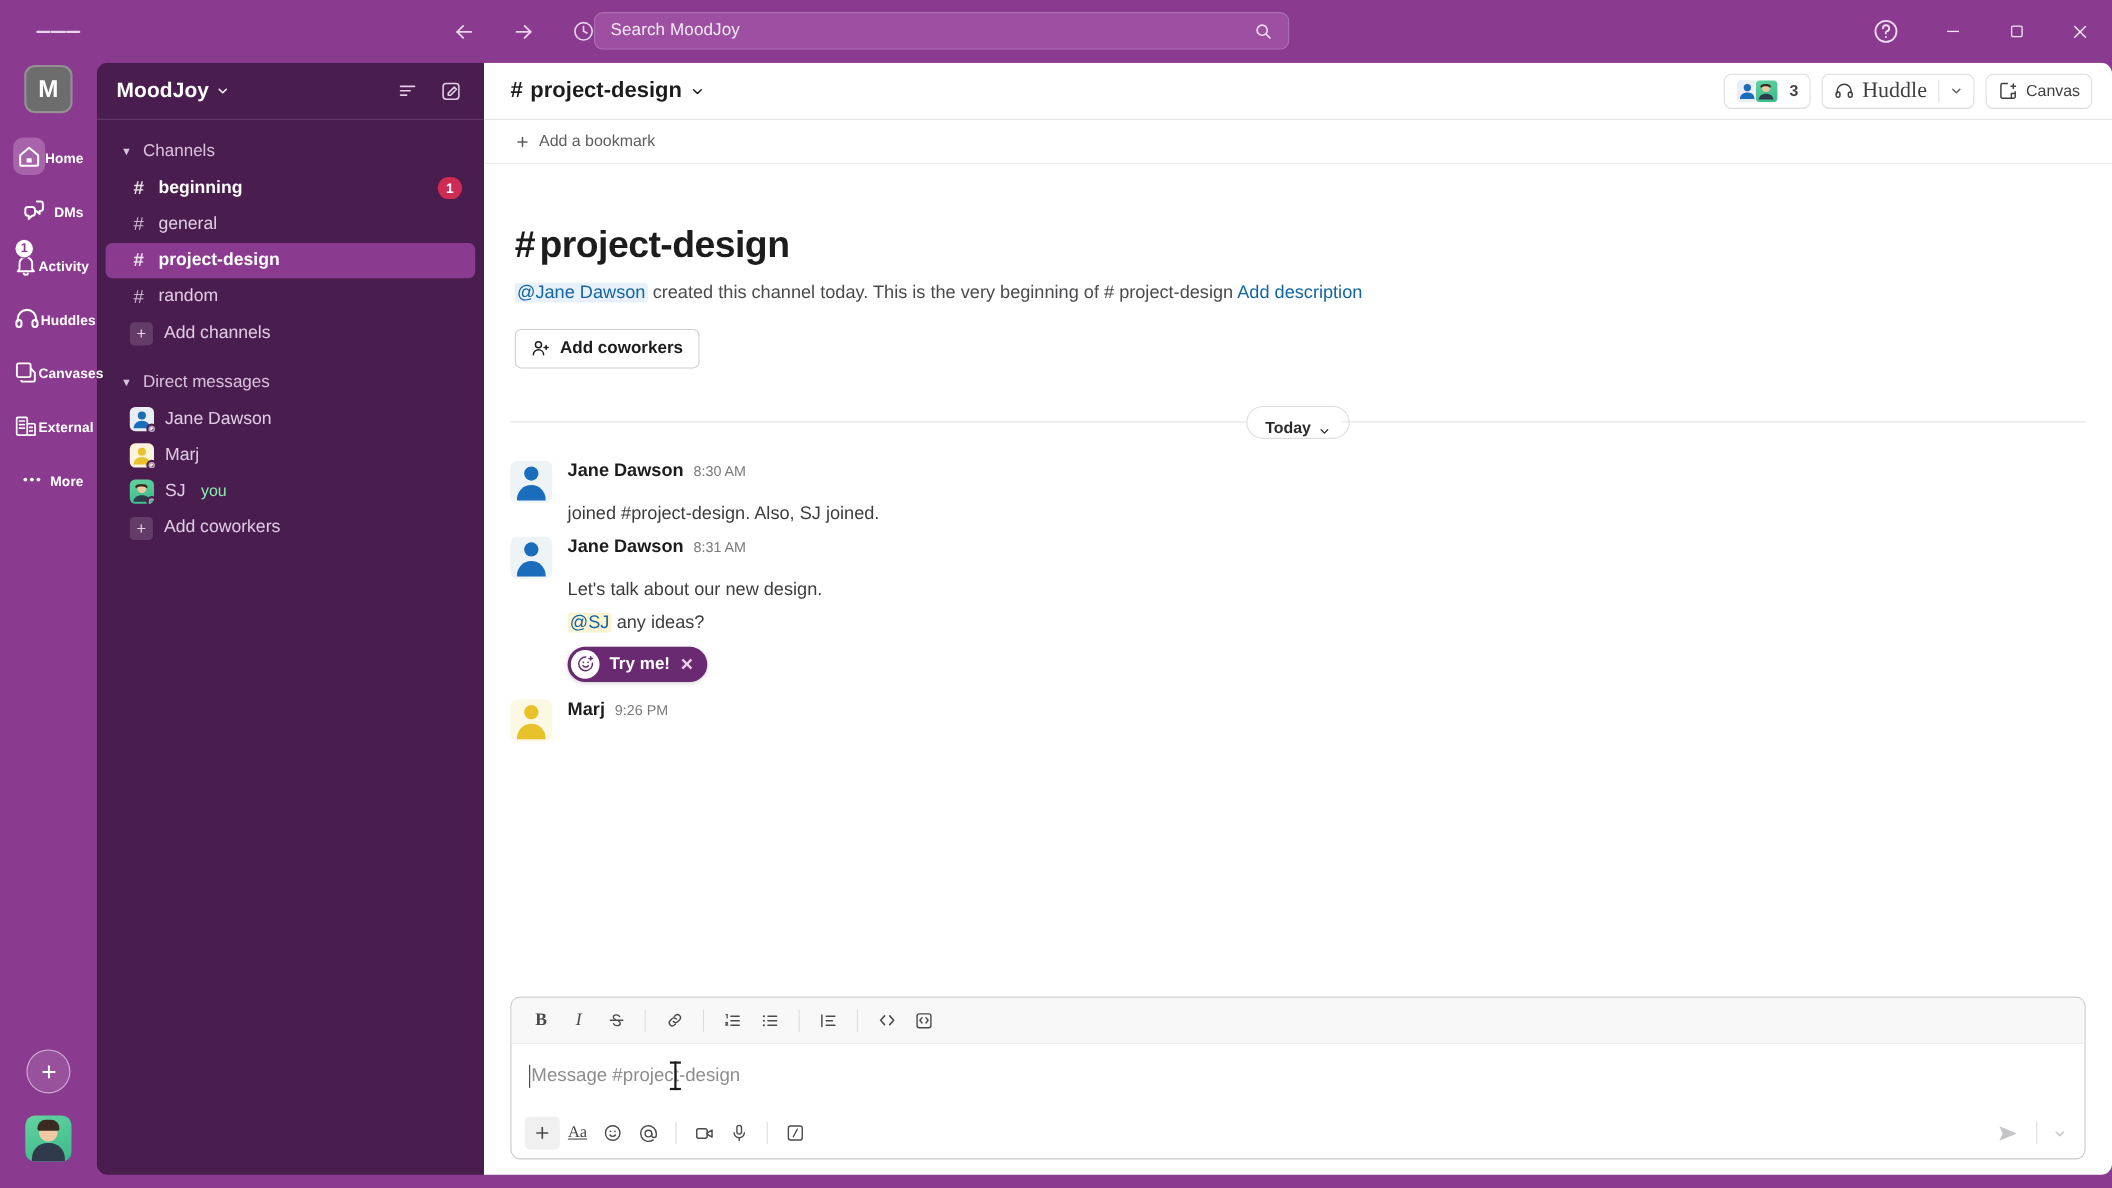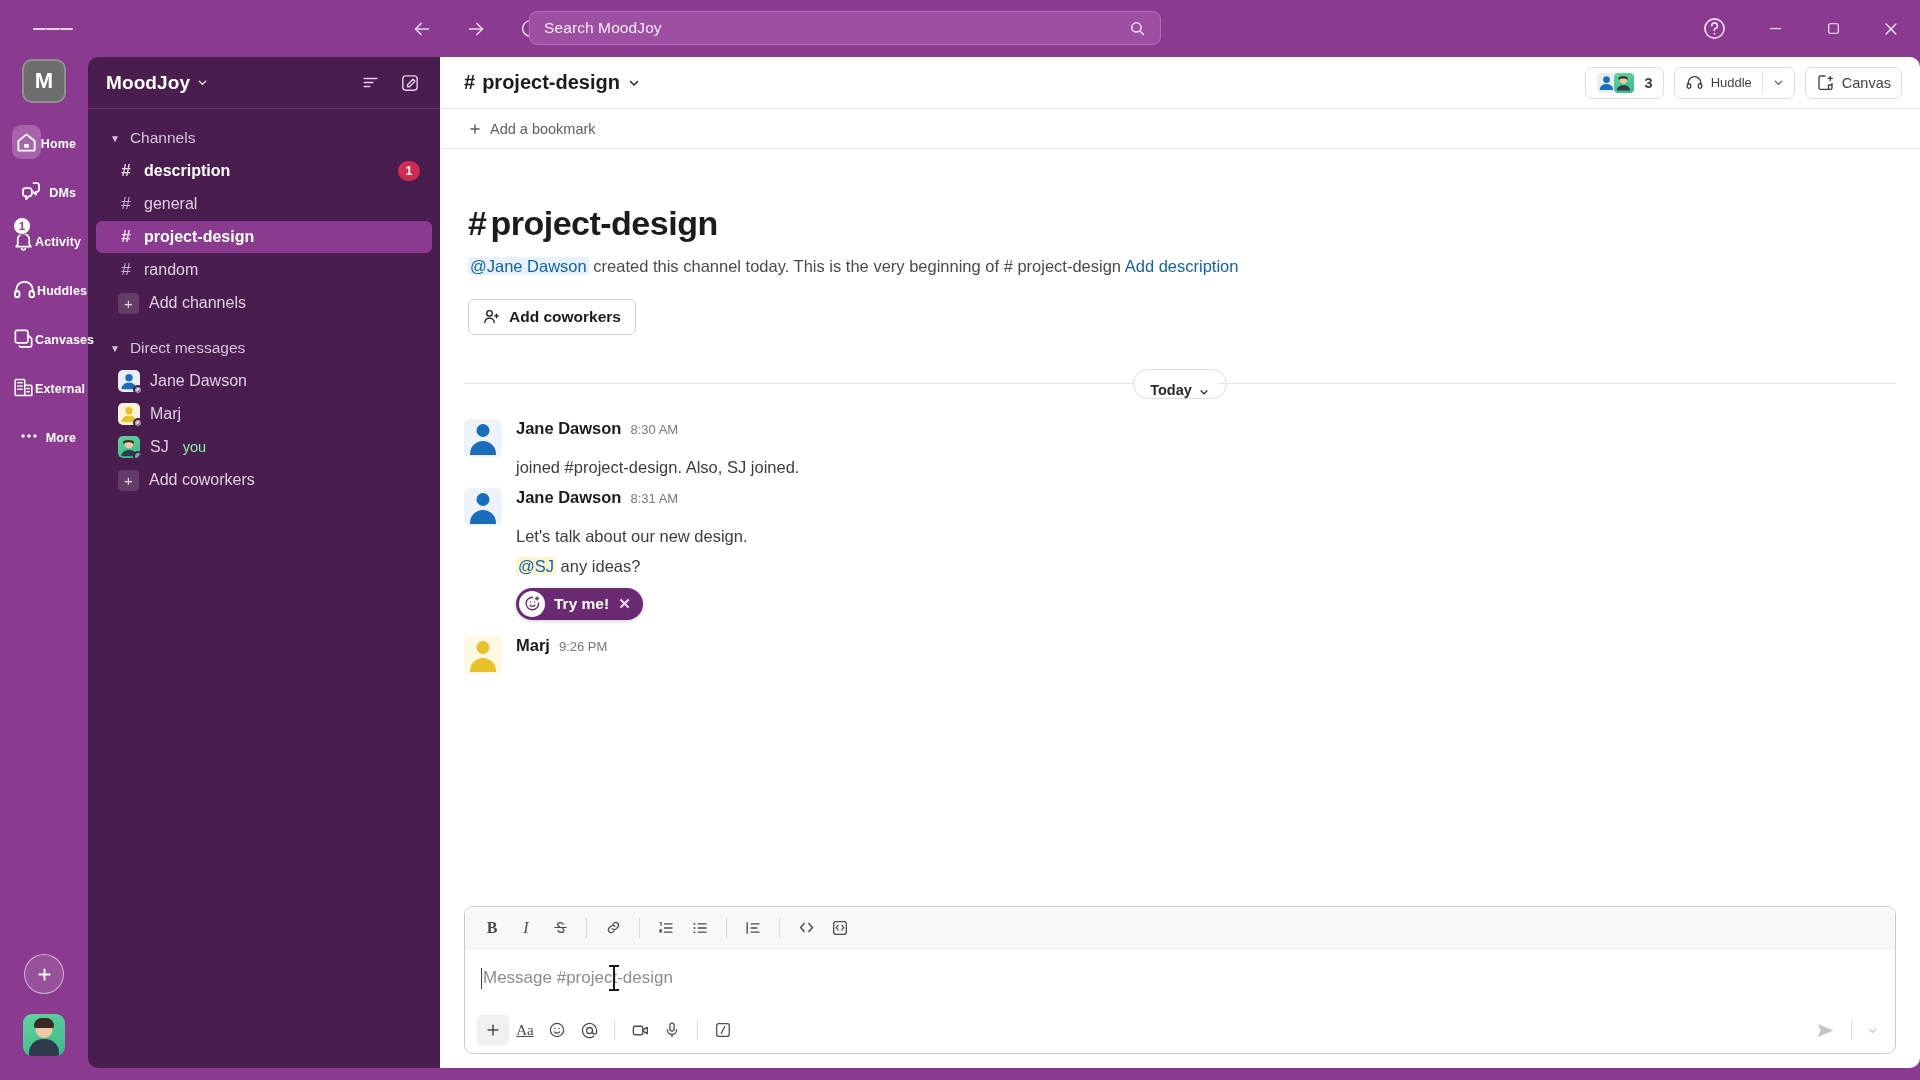--- a/index.html
+++ b/index.html
@@ -32,21 +32,21 @@
   .tb-hamburger span { display:block; width: 20px; height: 2px; background:#e8d5ec; margin:2px 0; border-radius:1px;}
   .tb-nav {
     position: absolute; left: 405px; top: 0; height: 57px;
     display: flex; align-items: center; gap: 20px;
   }
   .tb-icon {
     width: 34px; height: 34px; display: flex; align-items: center; justify-content: center;
     border-radius: 6px; cursor: pointer; color: #e8d5ec;
   }
   .tb-search {
-    position: absolute; left: 529px; top: 11px;
+    position: absolute; left: 540px; top: 11px;
     width: 632px; height: 34px;
     background: #9d4fa2;
     border: 1px solid #b06fb5;
     border-radius: 8px;
     display: flex; align-items: center;
     padding: 0 14px;
     cursor: pointer;
   }
   .tb-search-text { font-size: 15.5px; color: #f5eaf7; letter-spacing: .1px; }
   .tb-search-icon { margin-left: auto; color: #f0dff3; display:flex; }
@@ -206,21 +206,21 @@
     display: flex; align-items: center; gap: 7px;
     padding: 0 10px; font-size: 14.5px; color: #3f3f41; cursor: pointer;
     background: #fff;
   }
   .members-stack { display: flex; align-items: center; }
   .mem {
     width: 22px; height: 22px; border-radius: 5px; margin-right: -5px;
     border: 1.5px solid #fff; position: relative; overflow:hidden;
   }
   .huddle-split { display:flex; align-items:center; border:1px solid #ddd; border-radius:7px; height:32px; background:#fff;}
-  .huddle-split .hs-main { display:flex; align-items:center; gap:7px; padding: 0 10px; height:100%; font-size:13px; color:#3f3f41; cursor:pointer;}
+  .huddle-split .hs-main { display:flex; align-items:center; gap:7px; padding: 0 10px; height:100%; font-size:20px; color:#3f3f41; cursor:pointer;font-family:Liberation Serif, serif;}
   .huddle-split .hs-div { width:1px; height:20px; background:#e0e0e0;}
   .huddle-split .hs-caret { padding: 0 9px; height:100%; display:flex; align-items:center; cursor:pointer; color:#5b5b5d;}
 
   .bookmark-bar {
     height: 40px; flex: 0 0 40px;
     display: flex; align-items: center;
     padding-left: 24px;
     border-bottom: 1px solid #ececed;
   }
   .bm-add {
@@ -516,21 +516,21 @@
       </div>
 
       <div class="sb-list">
         <div class="sb-section">
           <span class="caret">▼</span>
           <span>Channels</span>
         </div>
 
         <div class="sb-row unread">
           <span class="sb-hash">#</span>
-          <span>description</span>
+          <span>beginning</span>
           <span class="sb-badge">1</span>
         </div>
         <div class="sb-row">
           <span class="sb-hash">#</span>
           <span>general</span>
         </div>
         <div class="sb-row active">
           <span class="sb-hash">#</span>
           <span>project-design</span>
         </div>

